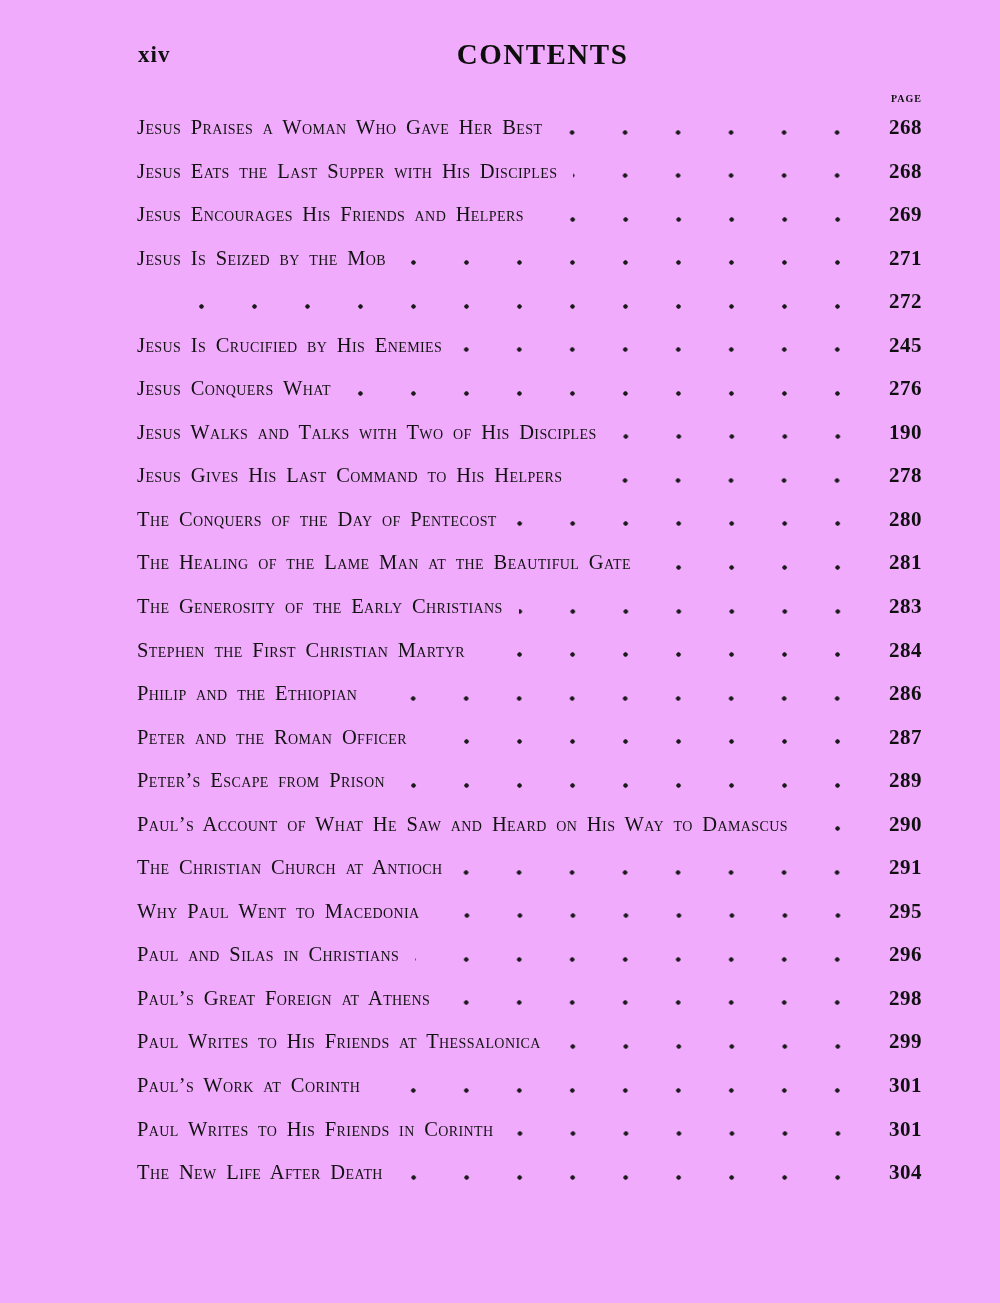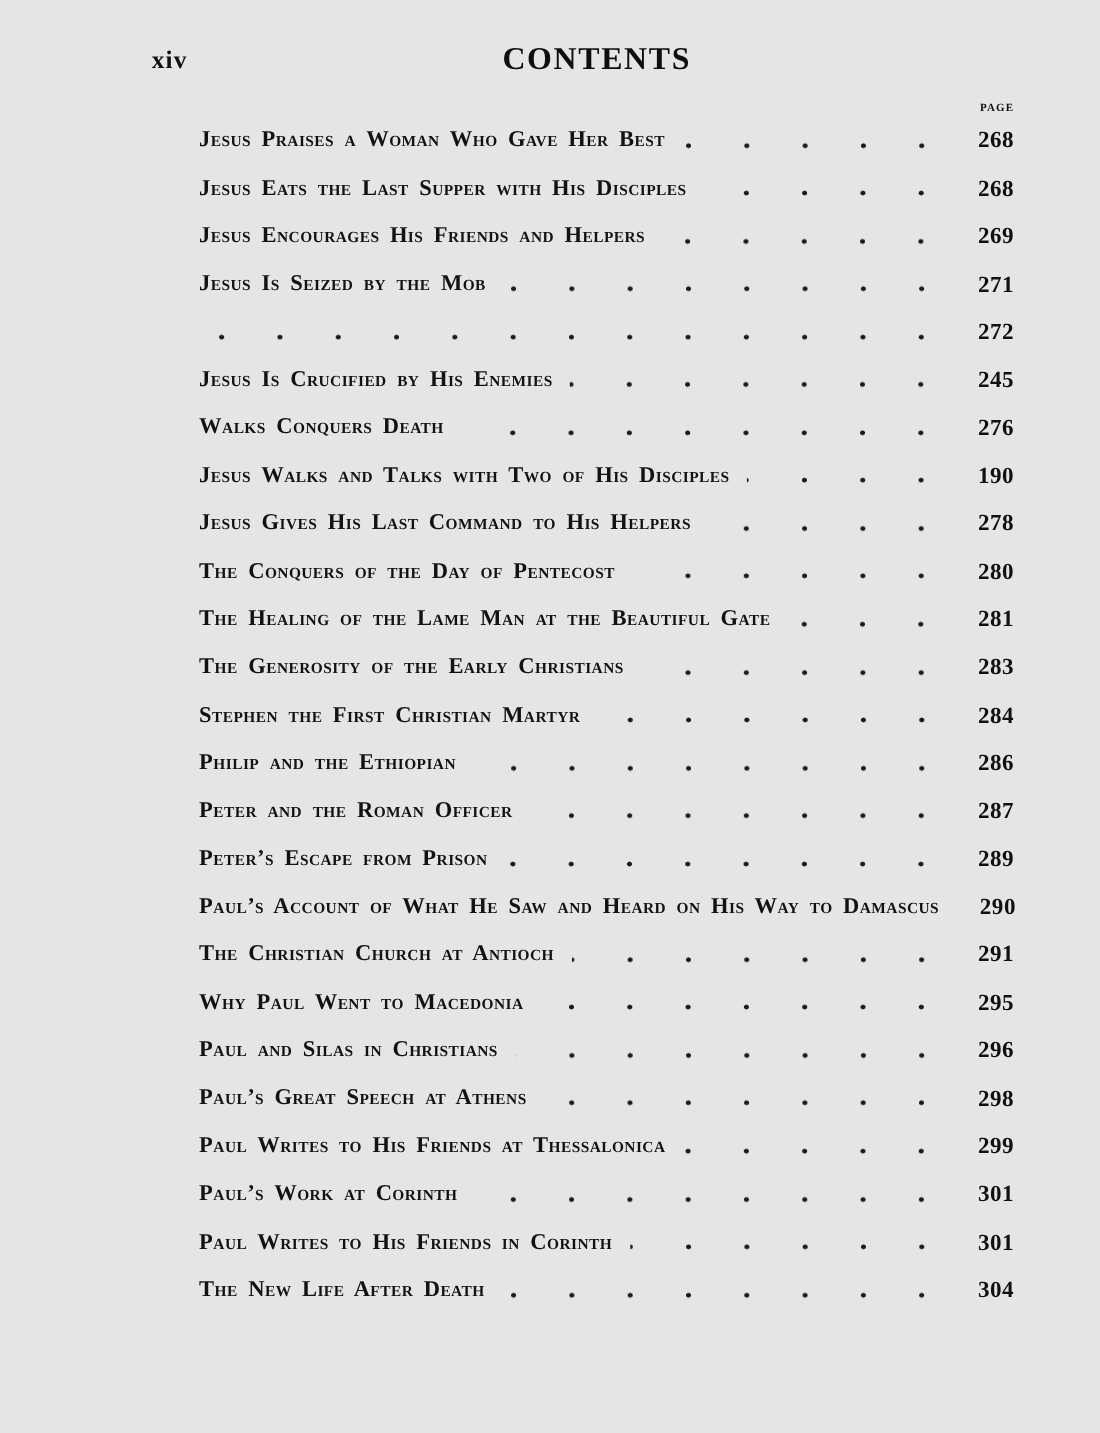--- a/index.html
+++ b/index.html
@@ -4,21 +4,21 @@
 <style>
   html, body {
     margin: 0;
     padding: 0;
     background: #ffffff;
   }
   .page {
     position: relative;
     width: 1000px;
     height: 1303px;
-    background: #e5e5e5;
+    background: #f0abfc;
     color: #141414;
     font-family: "Liberation Serif", "DejaVu Serif", serif;
     overflow: hidden;
   }
   
   .text-block {
     position: absolute;
     left: 137px;
     top: 0;
     width: 785px;
@@ -65,27 +65,26 @@
   }
   .toc-row {
     display: flex;
     align-items: center;
     height: 43.55px;
     line-height: 43.55px;
     white-space: nowrap;
   }
   .toc-title {
     font-size: 20.5px;
-    font-weight: bold;
+    font-weight: normal;
     font-variant: small-caps;
     letter-spacing: 0.4px;
     word-spacing: 4px;
     color: #121212;
     flex: 0 0 auto;
-    margin-left: 44px;
   }
   
   .leader {
     flex: 1 1 auto;
     min-width: 0;
     height: 100%;
     margin-left: 16px;
     margin-right: 10px;
     background-image: radial-gradient(circle, #1a1a1a 1.9px, rgba(0,0,0,0) 2.5px);
     background-size: 53px 9px;
@@ -144,21 +143,21 @@
     <span class="toc-page">272</span>
   </li>
 
   <li class="toc-row">
     <span class="toc-title">Jesus Is Crucified by His Enemies</span>
     <span class="leader"></span>
     <span class="toc-page">245</span>
   </li>
 
   <li class="toc-row">
-    <span class="toc-title">Walks Conquers Death</span>
+    <span class="toc-title">Jesus Conquers What</span>
     <span class="leader"></span>
     <span class="toc-page">276</span>
   </li>
 
   <li class="toc-row">
     <span class="toc-title">Jesus Walks and Talks with Two of His Disciples</span>
     <span class="leader"></span>
     <span class="toc-page">190</span>
   </li>
 
@@ -229,21 +228,21 @@
     <span class="toc-page">295</span>
   </li>
 
   <li class="toc-row">
     <span class="toc-title">Paul and Silas in Christians</span>
     <span class="leader"></span>
     <span class="toc-page">296</span>
   </li>
 
   <li class="toc-row">
-    <span class="toc-title">Paul’s Great Speech at Athens</span>
+    <span class="toc-title">Paul’s Great Foreign at Athens</span>
     <span class="leader"></span>
     <span class="toc-page">298</span>
   </li>
 
   <li class="toc-row">
     <span class="toc-title">Paul Writes to His Friends at Thessalonica</span>
     <span class="leader"></span>
     <span class="toc-page">299</span>
   </li>
 

